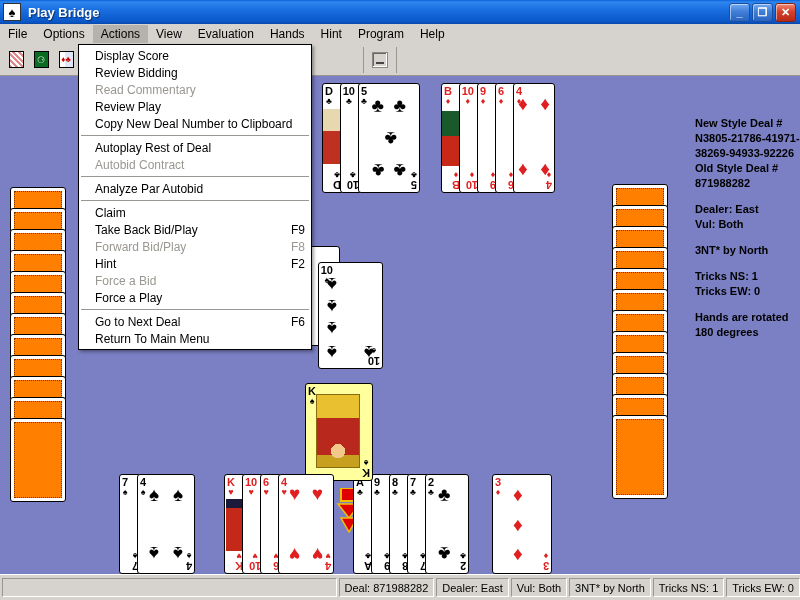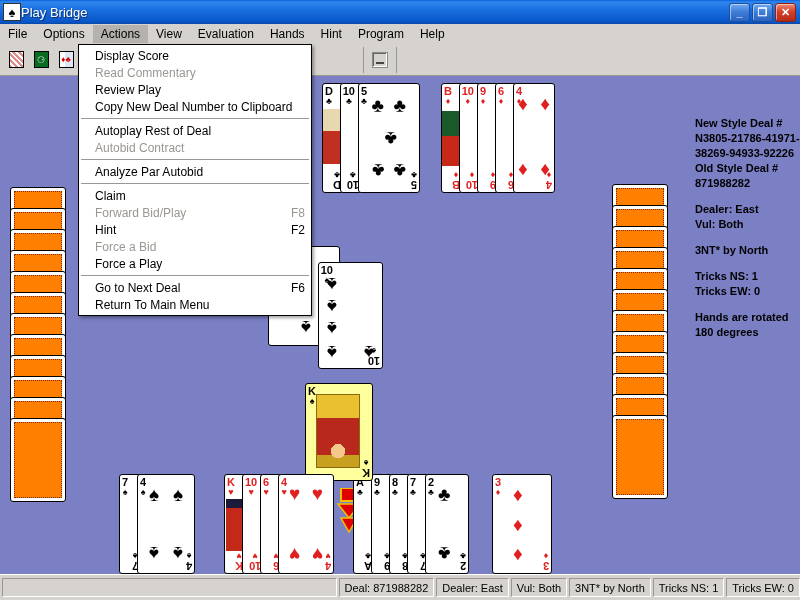--- a/index.html
+++ b/index.html
@@ -15,21 +15,21 @@
     position: absolute; top: 0; left: 0; width: 800px; height: 24px;
     background: linear-gradient(to bottom, #0a61d6 0%, #2f86ef 8%, #1a6fe0 40%, #0a57c8 90%, #0848a8 100%);
     display: flex; align-items: center;
   }
   .title-icon {
     width: 18px; height: 18px; margin-left: 3px; background: #fff;
     border: 1px solid #333; display: flex; align-items: center;
     justify-content: center; font-size: 13px; color: #000; line-height: 1;
   }
   .title-text {
-    color: #fff; font-weight: normal; font-size: 13px; 
+    color: #fff; font-weight: bold; font-size: 13px; margin-left: 7px;
     text-shadow: 1px 1px 1px rgba(0,0,0,.5);
   }
   .wincontrols { margin-left: auto; display: flex; gap: 2px; margin-right: 4px; }
   .wbtn {
     width: 21px; height: 19px; border: 1px solid #1a4fa0;
     background: linear-gradient(to bottom,#74a9f0,#3f7fd8 45%,#2a63c0);
     border-radius: 3px; color: #fff; font-size: 11px; font-weight: bold;
     display: flex; align-items: center; justify-content: center;
     box-shadow: inset 1px 1px 0 rgba(255,255,255,.5);
   }
@@ -533,20 +533,24 @@
     </div>
 
   </div>
 
   <div class="dropdown">
 
     <div class="dditem">
       <span>Display Score</span>
       <span class="accel"></span>
     </div>
+    <div class="dditem">
+      <span>Review Bidding</span>
+      <span class="accel"></span>
+    </div>
     <div class="dditem disabled">
       <span>Read Commentary</span>
       <span class="accel"></span>
     </div>
     <div class="dditem">
       <span>Review Play</span>
       <span class="accel"></span>
     </div>
     <div class="dditem">
       <span>Copy New Deal Number to Clipboard</span>
@@ -569,20 +573,24 @@
     <div class="dditem">
       <span>Analyze Par Autobid</span>
       <span class="accel"></span>
     </div>
 
     <div class="ddsep"></div>
 
     <div class="dditem">
       <span>Claim</span>
       <span class="accel"></span>
+    </div>
+    <div class="dditem">
+      <span>Take Back Bid/Play</span>
+      <span class="accel">F9</span>
     </div>
     <div class="dditem disabled">
       <span>Forward Bid/Play</span>
       <span class="accel">F8</span>
     </div>
     <div class="dditem">
       <span>Hint</span>
       <span class="accel">F2</span>
     </div>
     <div class="dditem disabled">

